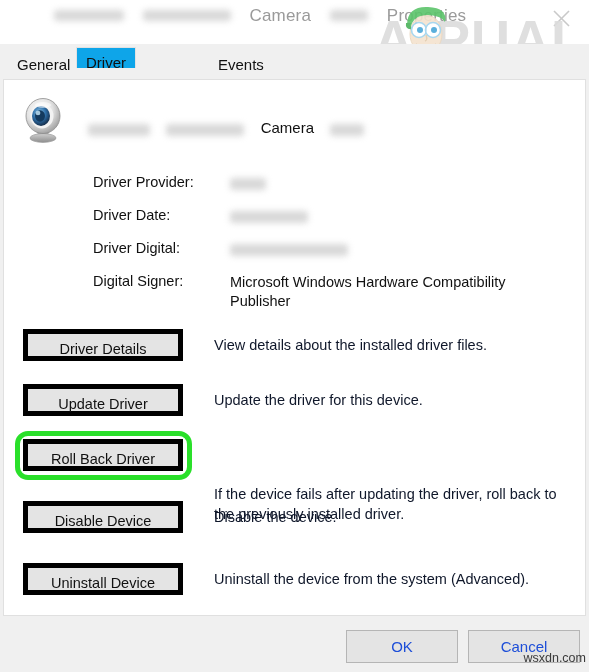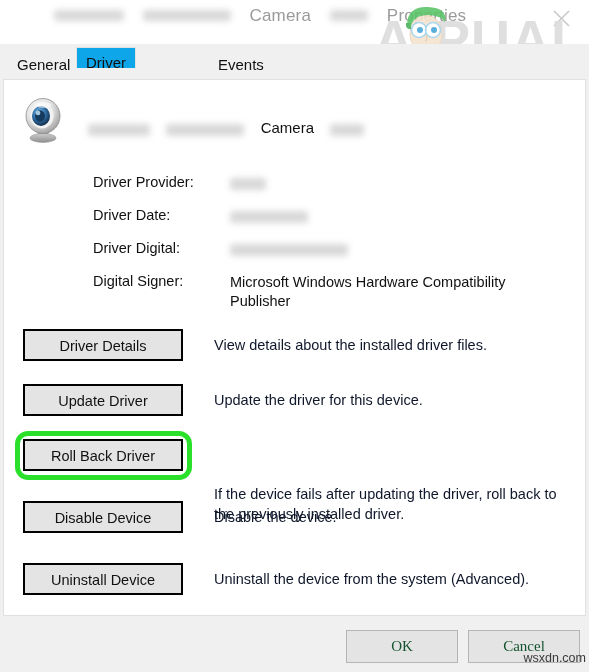--- a/index.html
+++ b/index.html
@@ -155,21 +155,21 @@
   .pv-chip { height: 12px; }
 
   
   .action-row { position: absolute; left: 0; width: 100%; }
   .action-button {
     position: absolute;
     left: 19px;
     width: 160px;
     height: 32px;
     background: #e4e4e4;
-    border: 2px solid #000000;
+    border: 5px solid #000000;
     font-size: 14.5px;
     font-family: "Liberation Sans", sans-serif;
     color: #111111;
     text-align: center;
     line-height: 30px;
     box-sizing: border-box;
     cursor: default;
     padding: 0;
   }
   .action-desc {
@@ -201,22 +201,22 @@
     background: #f0f0f0;
   }
   .footer-button {
     position: absolute;
     top: 14px;
     width: 112px;
     height: 33px;
     background: #e4e4e4;
     border: 1px solid #b5b5b5;
     font-size: 15px;
-    font-family: Liberation Serif, serif;
-    color: #14532d;
+    font-family: Liberation Sans, sans-serif;
+    color: #1d4ed8;
     text-align: center;
     line-height: 31px;
     box-sizing: border-box;
     cursor: default;
     padding: 0;
   }
   #ok-button { left: 346px; }
   #cancel-button { left: 468px; }
 
   #site-watermark {

